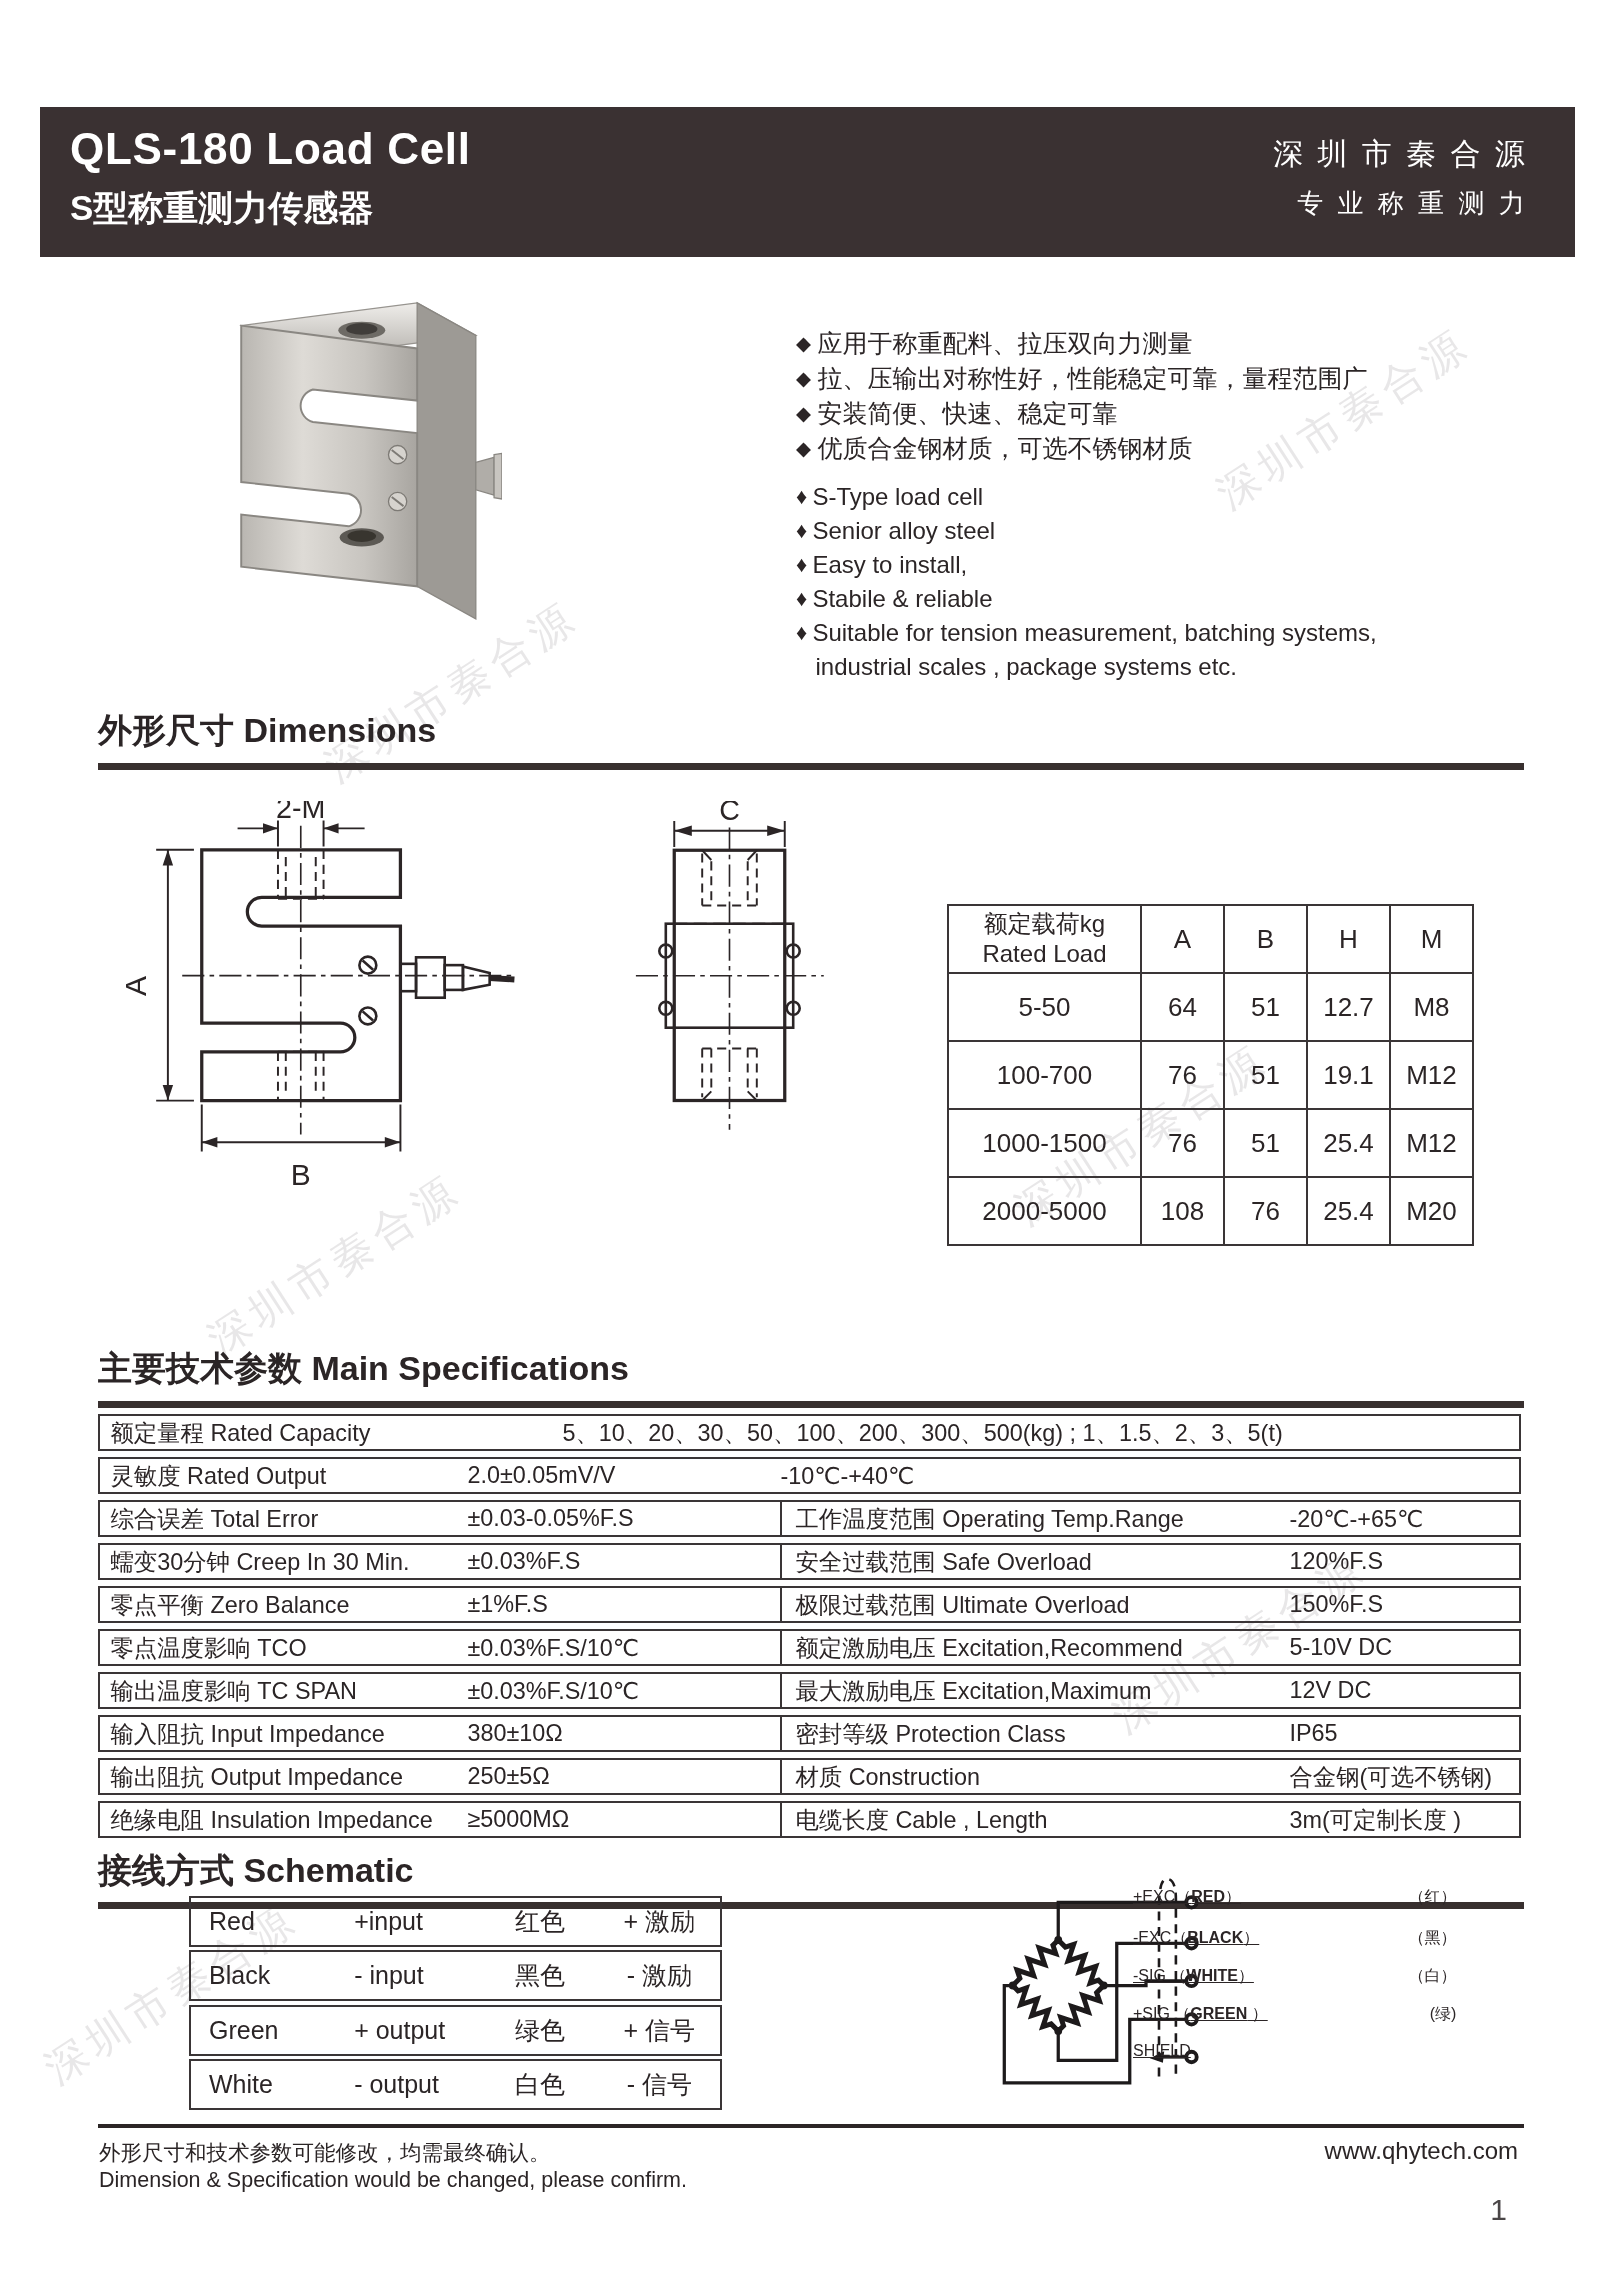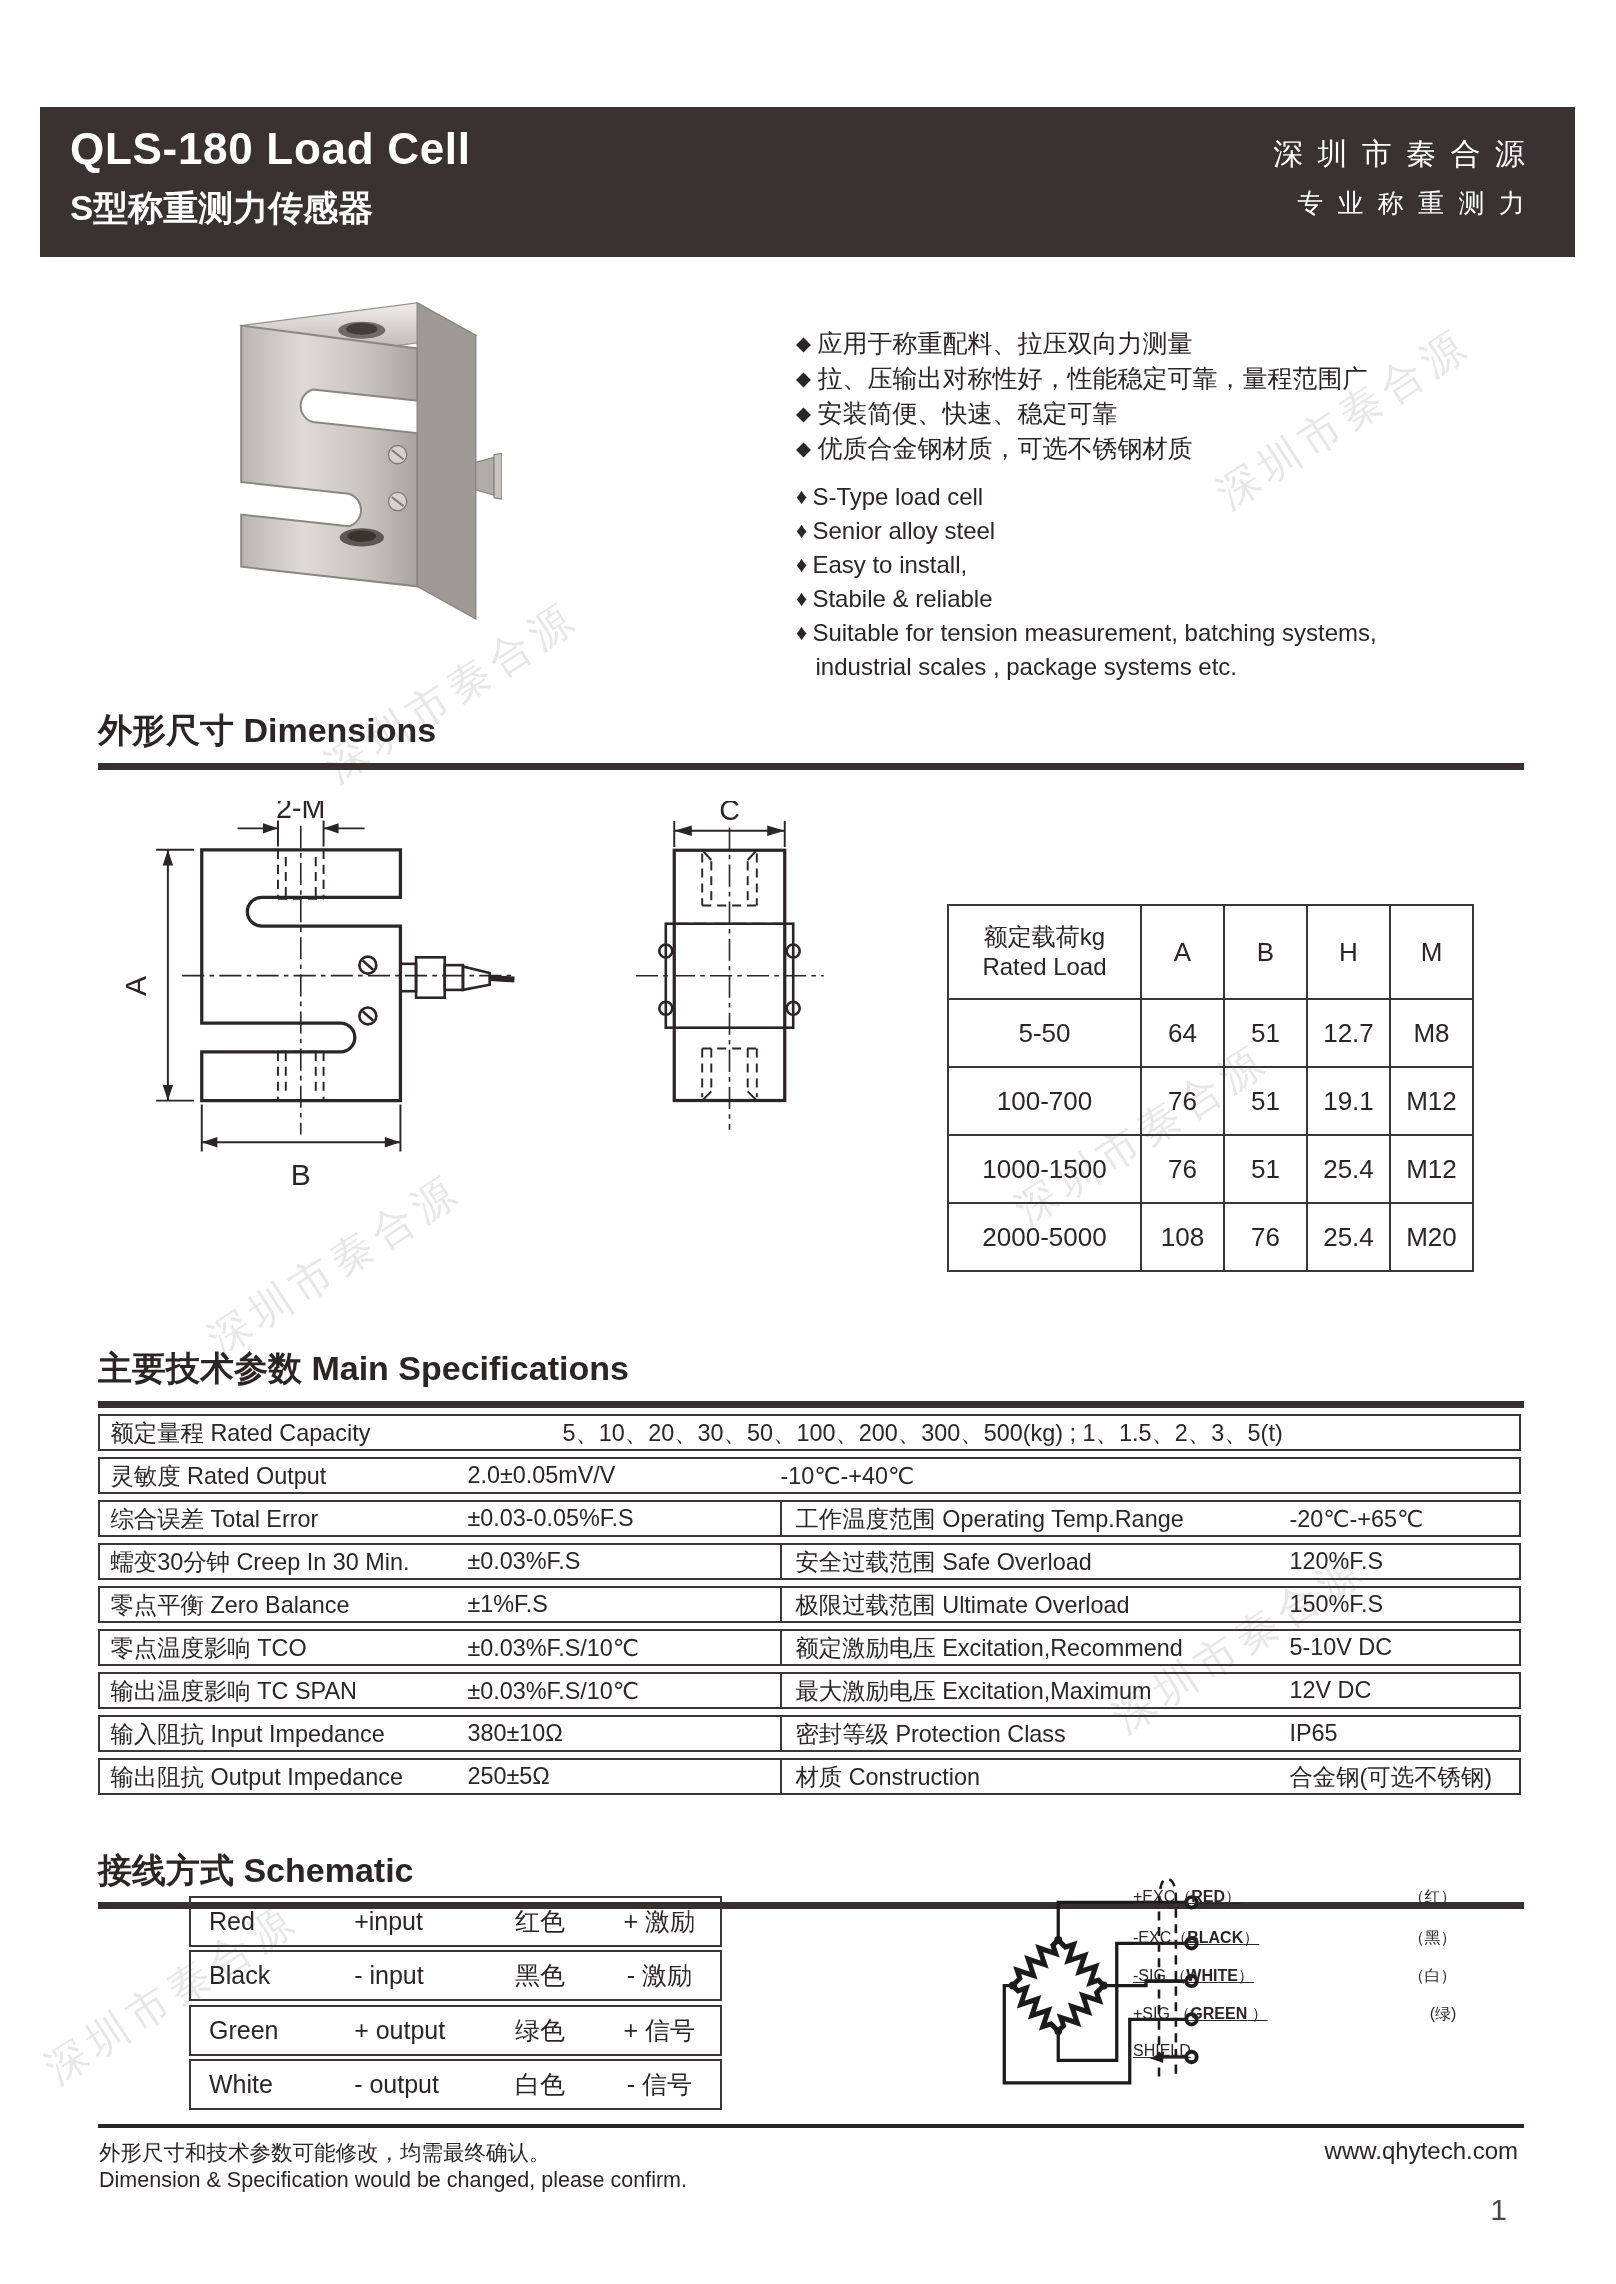--- a/index.html
+++ b/index.html
@@ -22,21 +22,21 @@
   .feat.en .dm{font-size:22px;margin-right:5.2px;}
   .cont{padding-left:19.5px;}
   
   .sec-title{position:absolute;left:98px;font-size:34px;font-weight:bold;color:#2b2526;}
   .sec-line{position:absolute;left:98px;width:1426px;height:7.2px;background:#38302f;}
   
   table.dims{position:absolute;left:947px;top:904px;border-collapse:collapse;font-size:26px;color:#2b2526;}
   table.dims td,table.dims th{border:2.6px solid #3a3536;text-align:center;font-weight:normal;}
   table.dims th.c0,table.dims td.c0{width:189px;}
   table.dims th.cn,table.dims td.cn{width:79px;}
-  table.dims tr.hd{height:94px;}
+  table.dims tr.hd{height:68px;}
   table.dims tr.rw{height:68px;}
   .hload{font-size:24px;line-height:1.25;}
   
   .spec{position:absolute;left:98px;top:1414px;width:1423px;}
   .spec-row{display:flex;align-items:stretch;border:2.6px solid #3a3536;margin-bottom:6px;height:33px;font-size:23.4px;}
   .spec-row .cell{display:flex;align-items:center;white-space:nowrap;}
   .sl{width:357px;padding-left:10.4px;}
   .sv{width:313px;}
   .sv1{flex:1;padding-left:95px;text-align:center;}
   .rl{width:494px;padding-left:13px;border-left:2.6px solid #3a3536;}
@@ -323,20 +323,26 @@
         <div class="cell sv">380±10Ω</div>
       <div class="cell rl">密封等级 Protection Class</div>
         <div class="cell rv">IP65</div>
     </div>
     <div class="spec-row">
       <div class="cell sl">输出阻抗 Output Impedance</div>
         <div class="cell sv">250±5Ω</div>
       <div class="cell rl">材质 Construction</div>
         <div class="cell rv">合金钢(可选不锈钢)</div>
     </div>
+    <div class="spec-row">
+      <div class="cell sl">绝缘电阻 Insulation Impedance</div>
+        <div class="cell sv">≥5000MΩ</div>
+      <div class="cell rl">电缆长度 Cable , Length</div>
+        <div class="cell rv">3m(可定制长度 )</div>
+    </div>
   </div>
 
   <div class="sec-title" style="top:1848px;">接线方式 Schematic</div>
   <div class="sec-line" style="top:1902px;"></div>
 
   <div class="wiring">
     <div class="wire-row">
       <div class="wc w0">Red</div>
         <div class="wc w1">+input</div>
         <div class="wc w2">红色</div>

